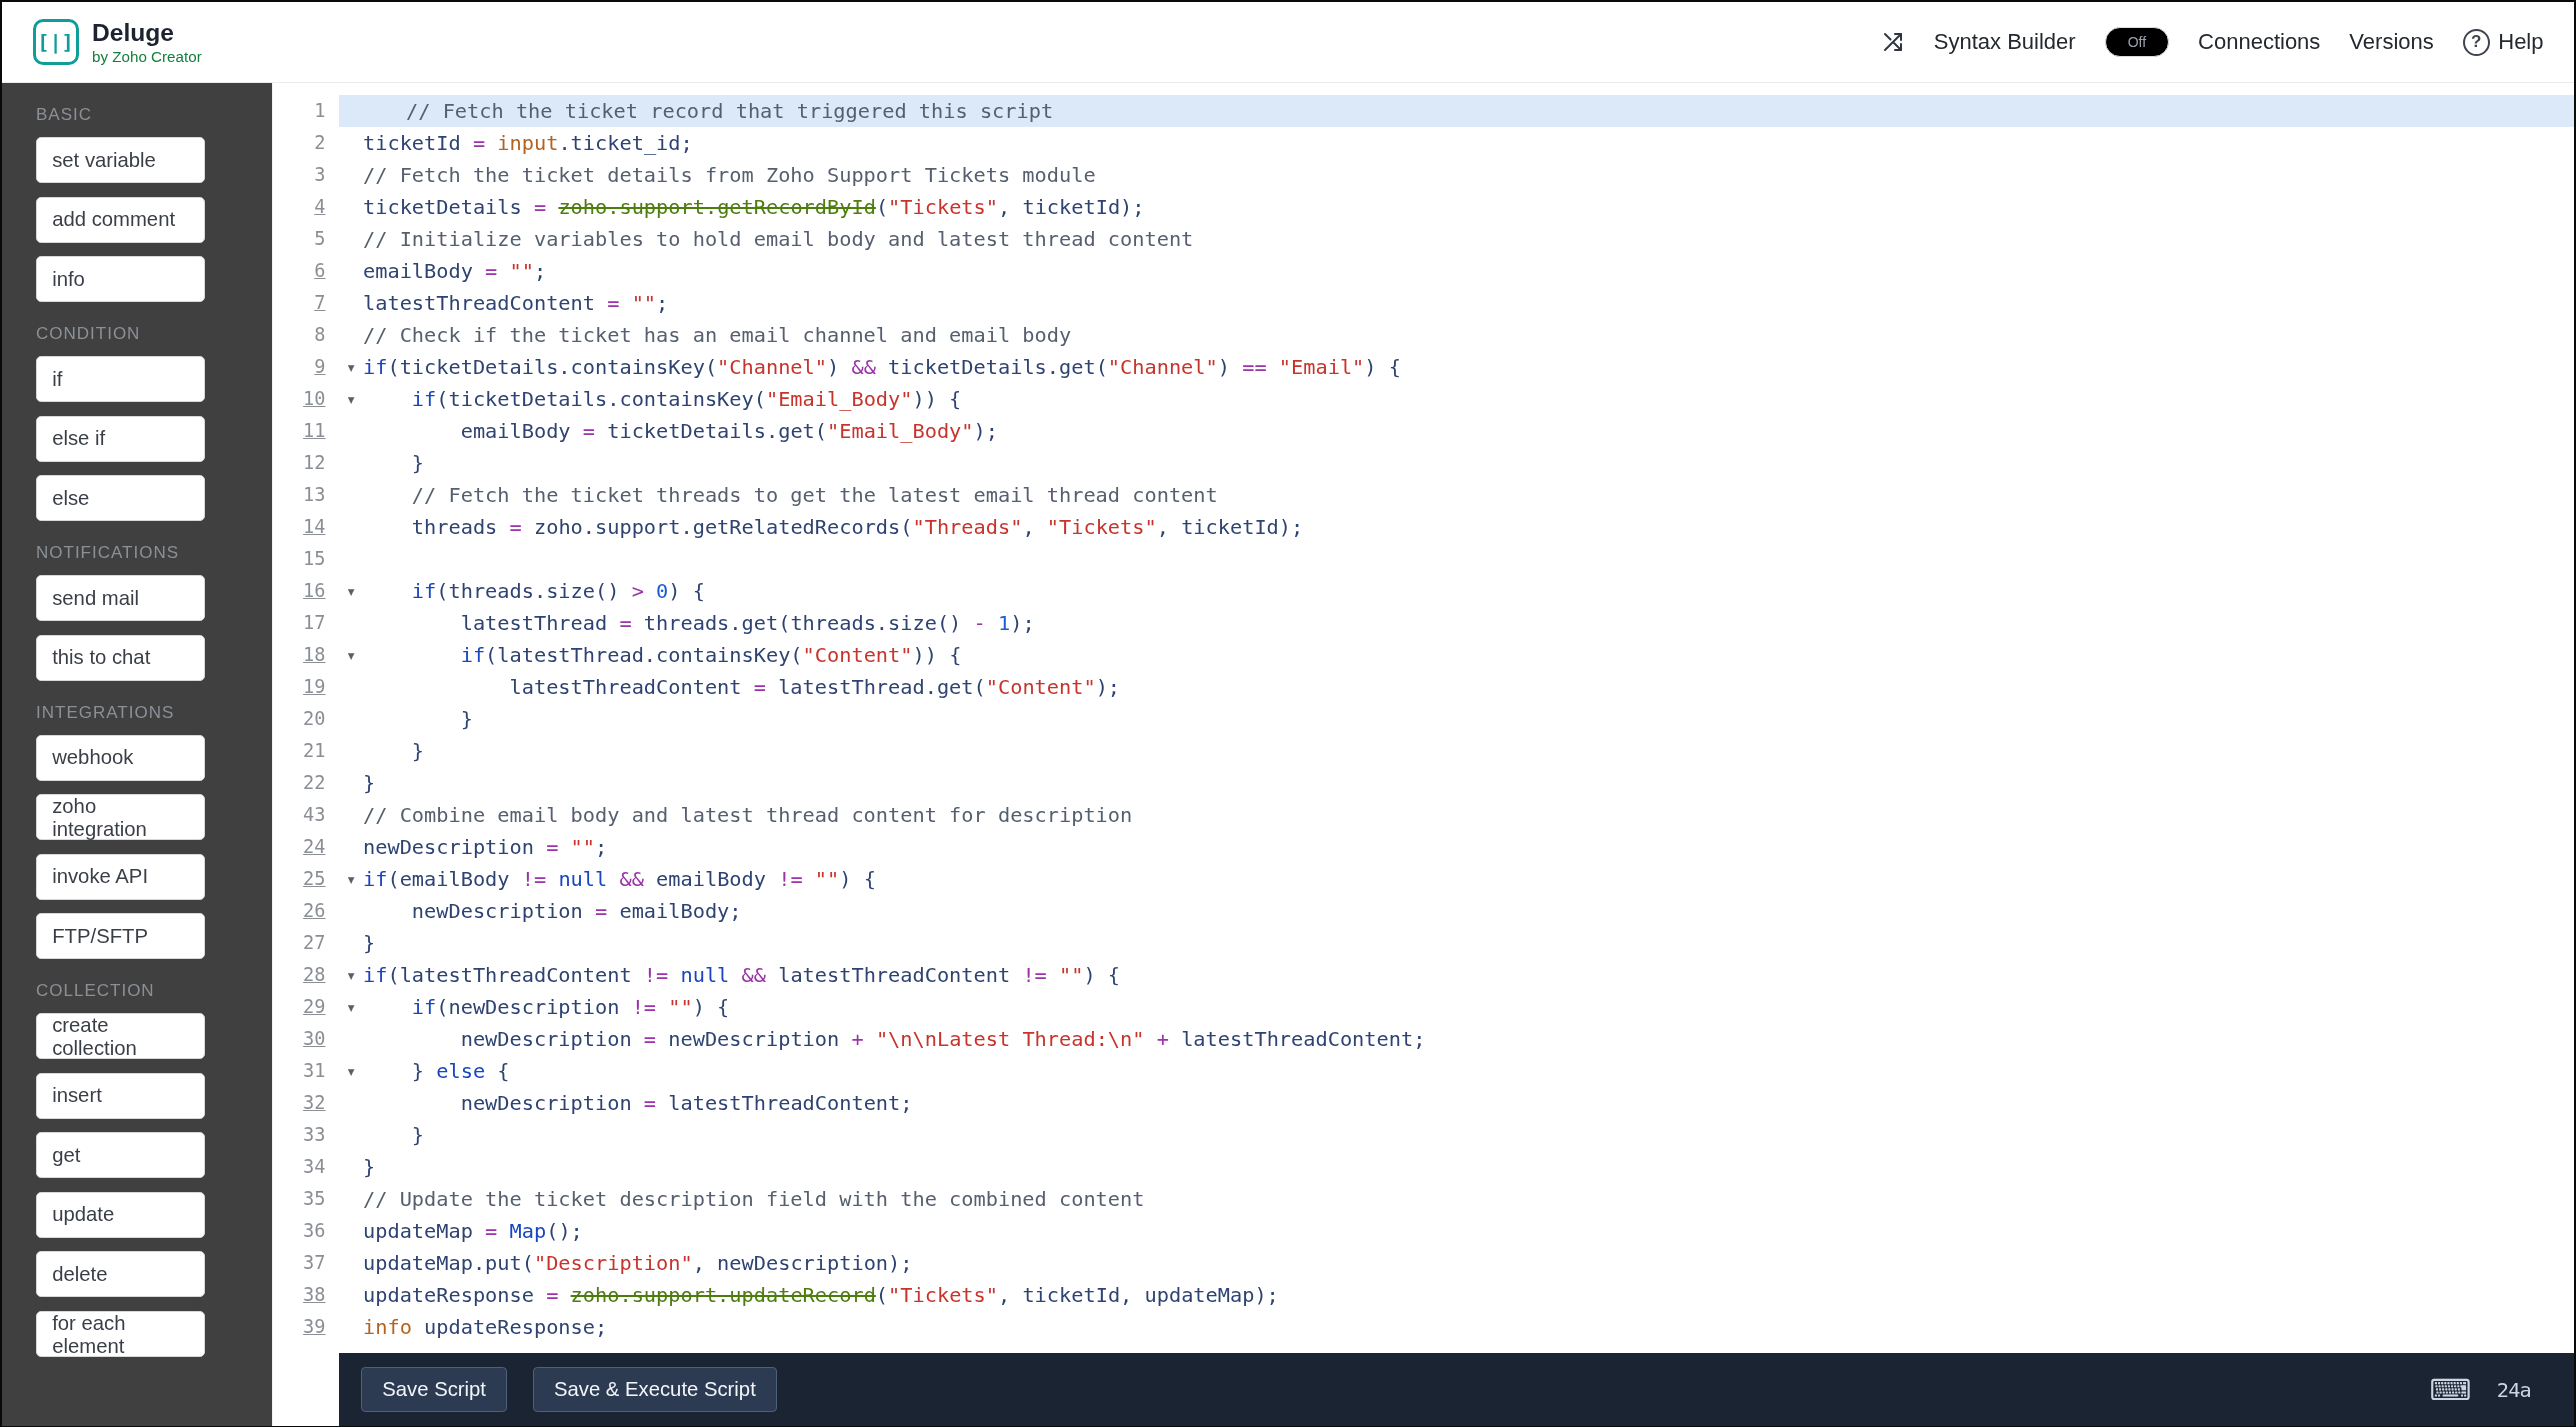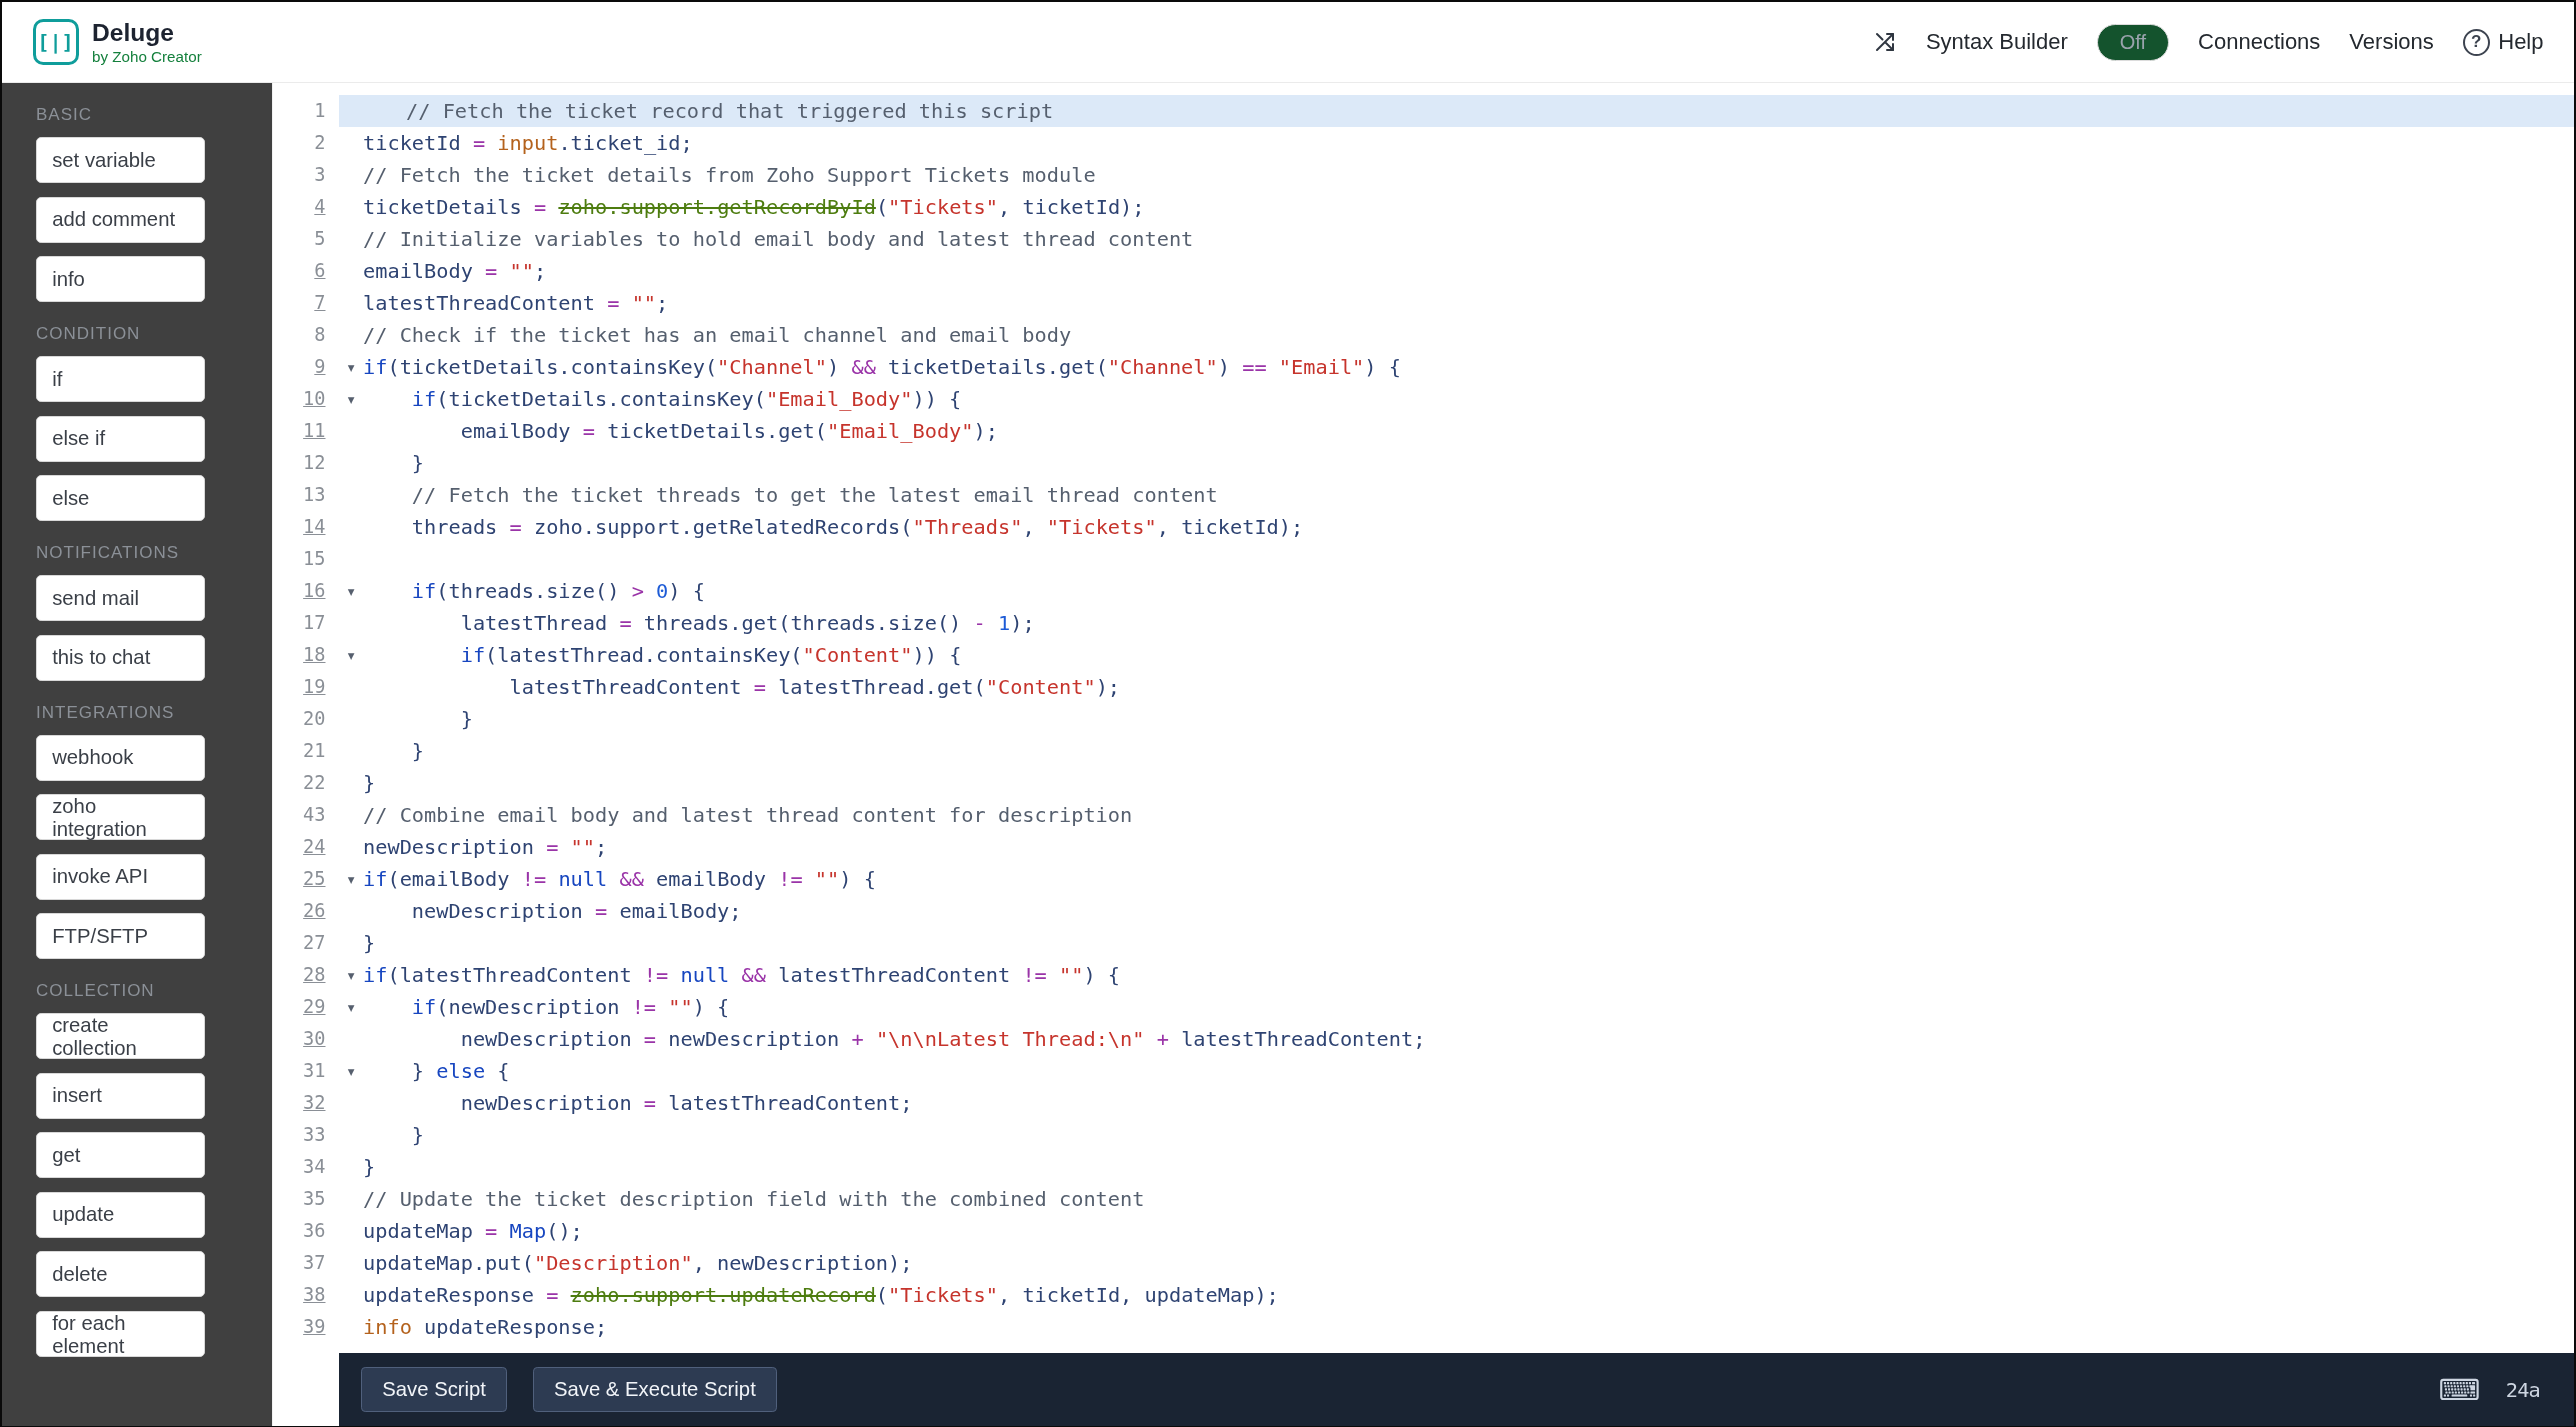--- a/index.html
+++ b/index.html
@@ -18,22 +18,22 @@
     width:46px; height:46px; border:3.4px solid var(--accent,#0f9d9b); border-radius:10.2px;
     display:flex; align-items:center; justify-content:center;
     color:var(--accent,#0f9d9b); font-family:"DejaVu Sans Mono", monospace; font-size:20.3px; font-weight:bold;
   }
   .titles .t1{ font-size:24.6px; font-weight:bold; color:#1d2330; }
   .titles .t2{ font-size:15.2px; color:#15803d; margin-top:1.7px; }
   .hdr-right{ display:flex; align-items:center; gap:29px; font-size:22px; color:#24292f; }
   .hdr-item{ cursor:pointer; white-space:nowrap; }
   .sb-icon svg{ display:block; }
   .pill{
-    border:1.7px solid #dcdcdc; background:#14532d; color:#9aa3ad; border-radius:846px;
-    padding:6px 22px; font-size:20px;
+    border:1.7px solid #dcdcdc; background:#000000; color:#9aa3ad; border-radius:846px;
+    padding:6px 22px; font-size:14px;
   }
   .help-wrap{ display:flex; align-items:center; gap:8.5px; }
   .help-circ{
     width:27px; height:27px; border:2.1px solid #3d4450; border-radius:50%;
     display:flex; align-items:center; justify-content:center; font-size:17px; color:#3d4450; font-weight:bold;
   }
   
   .main{ flex:1; display:flex; min-height:0; }
   .sidebar{
     flex:0 0 271px; background:#404040; border-right:1.7px solid #f1f1f1;
@@ -64,21 +64,21 @@
   .tk-cm { color:#555f6e; }
   .tk-kw { color:#1746c0; }
   .tk-str{ color:#c6342c; }
   .tk-num{ color:#1d5bd6; }
   .tk-bi { color:#b4621d; }
   .tk-op { color:#9a34a8; }
   .tk-sk { color:#4d7c0f; text-decoration:line-through;text-align:center; }
   
   .action-bar{
     flex:0 0 73px; margin-left:66px; background:var(--footer-bg,#1a2433);
-    display:flex; align-items:center; gap:25.4px; padding:0 34px 0 22px;
+    display:flex; align-items:center; gap:25.4px; padding:0 43px 0 22px;
   }
   .ab-btn{
     background:var(--button-bg,#2d3b52); border:1.7px solid var(--button-border,#50607c);
     color:#f2f5f9; font-size:20.3px; padding:10.2px 20.3px; border-radius:4.2px; cursor:pointer;
     font-family:"Liberation Sans", sans-serif;
   }
   .ab-spacer{ flex:1; }
   .ab-icon{ color:#cdd5e1; font-size:29px; cursor:pointer; }
   .ab-icon.small-text{ font-size:20.3px; font-family:"DejaVu Sans Mono", monospace; letter-spacing:-0.8px; }
 </style>

